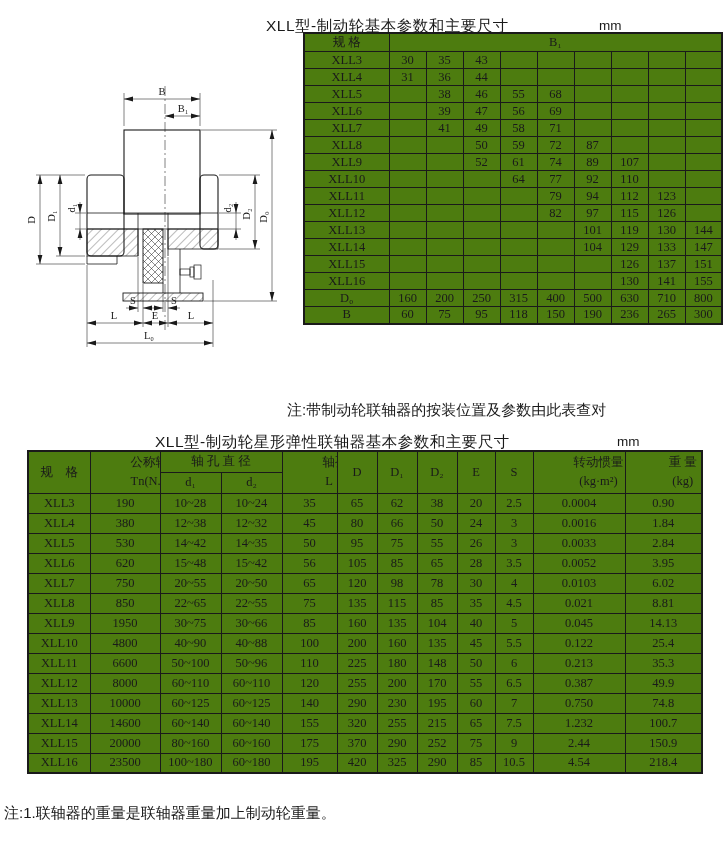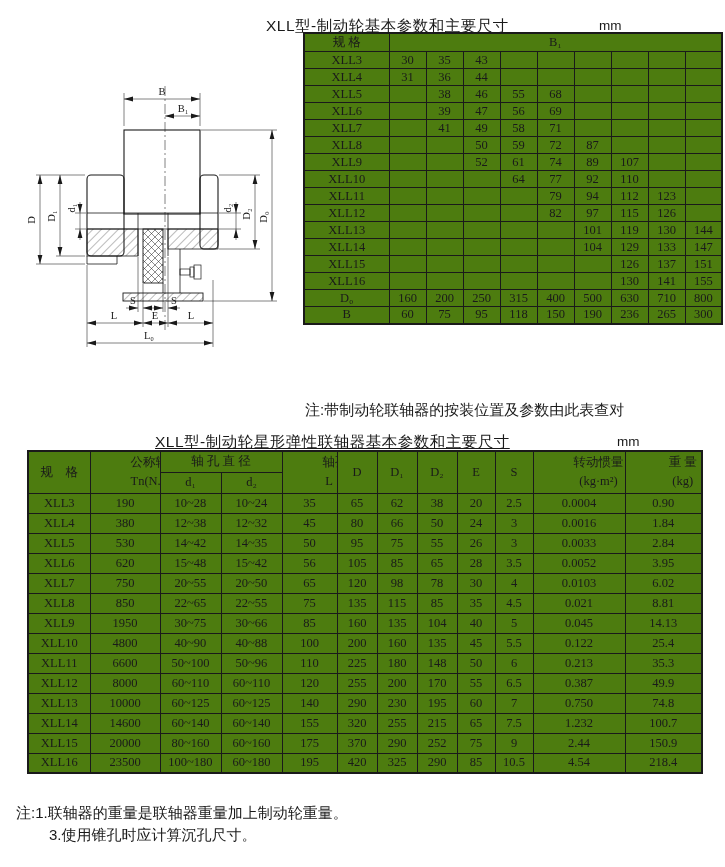--- a/index.html
+++ b/index.html
@@ -4,43 +4,43 @@
 <style>
   * { margin:0; padding:0; box-sizing:border-box; }
   html,body { background:#ffffff; }
   body { width:725px; height:867px; position:relative; color:#1a1a1a;
          font-family:"Liberation Serif","DejaVu Serif",serif; }
   .abs { position:absolute; }
   .cn  { font-family:"Liberation Sans","DejaVu Sans",sans-serif;margin-top:11px; }
 
   .t1      { left:266px; top:5px;  font-size:15.5px; letter-spacing:0.5px; }
   .t1-unit { left:599px; top:7px;  font-size:13.5px; }
-  .t2      { left:155px; top:421px; font-size:15.5px; letter-spacing:0.5px;text-decoration:underline; }
+  .t2      { left:155px; top:421px; font-size:15.5px; letter-spacing:0.5px; }
   .t2-unit { left:617px; top:423px; font-size:13.5px; }
 
   svg.drawing { left:22px; top:62px; }
   svg text { font-family:"Liberation Serif","DejaVu Serif",serif; font-size:10.5px; fill:#1a1a1a; }
 
   table { border-collapse:collapse; table-layout:fixed; background:#4d7c0f; }
   td { border:1px solid #1a1a1a; text-align:center; vertical-align:middle;
        white-space:nowrap; overflow:hidden; padding:0 1px;
        font-family:"Liberation Serif","DejaVu Serif",serif; }
 
   #table1 { left:303px; top:32px; width:419px; border:2px solid #1a1a1a; }
   #table1 td { font-size:12.5px; height:17px; }
   #table1 td.small { font-size:10.5px; }
 
-  .note1 { left:305px; top:390px; font-size:15px; }
+  .note1 { left:287px; top:390px; font-size:15px; }
 
   #table2 { left:27px; top:450px; width:674px; border:2px solid #1a1a1a; }
   #table2 td { font-size:12.5px; height:20px; }
   #table2 thead td { height:21px; }
   #table2 .two-line div { line-height:19px;padding-left:39px; }
 
-  .notes { left:16px; top:791px; font-size:15px; }
+  .notes { left:4px; top:791px; font-size:15px; }
   .notes div { height:22px; line-height:22px; }
   .notes .ind { margin-left:33px; }
 </style>
 </head>
 <body>
 
 <div class="abs t1 cn">XLL型-制动轮基本参数和主要尺寸</div>
 <div class="abs t1-unit cn">mm</div>
 
 <svg class="abs drawing" width="278" height="296" viewBox="0 0 278 296">
@@ -607,14 +607,13 @@
         <td>85</td>
         <td>10.5</td>
         <td>4.54</td>
         <td>218.4</td>
       </tr>
     </tbody>
 </table>
 
 <div class="abs notes cn">
   <div>注:1.联轴器的重量是联轴器重量加上制动轮重量。</div>
-  <div class="ind">3.使用锥孔时应计算沉孔尺寸。</div>
 </div>
 
 </body></html>

